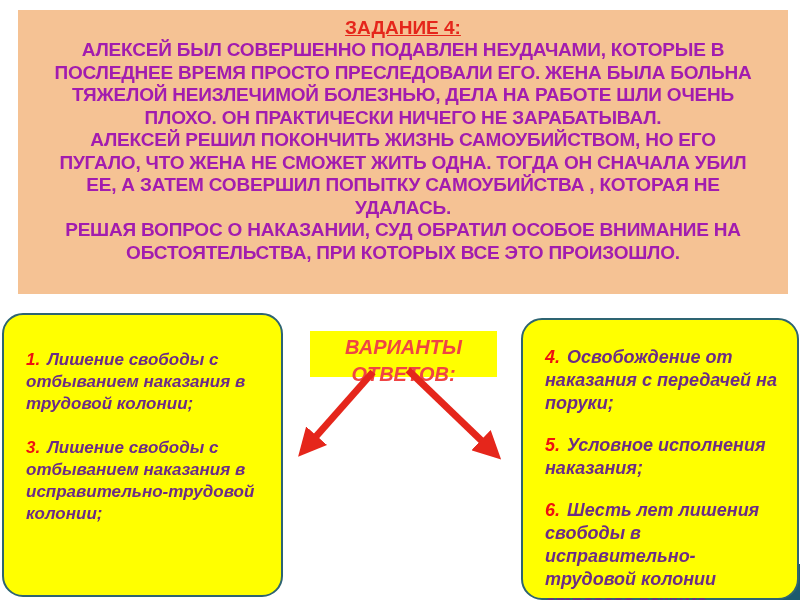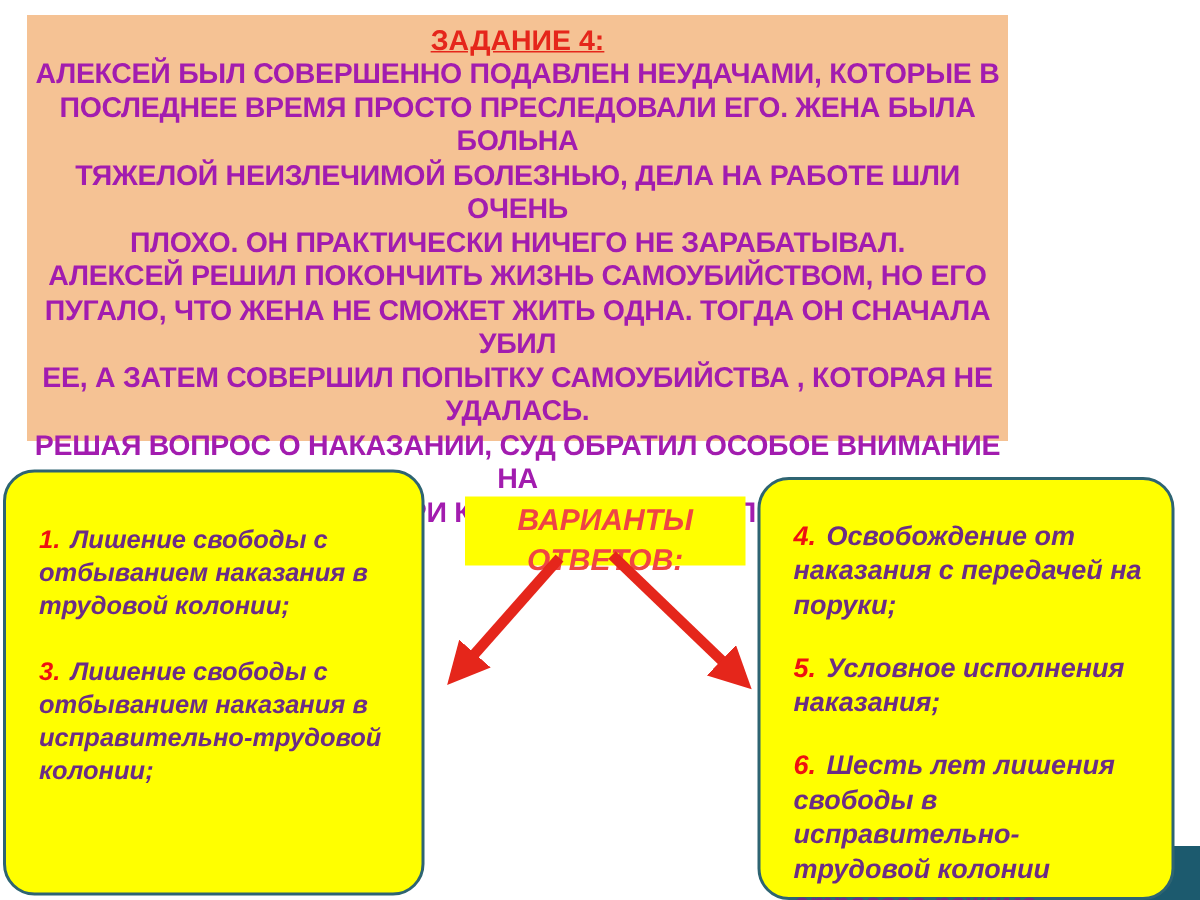--- a/index.html
+++ b/index.html
@@ -2,21 +2,21 @@
 <html><head>
 <meta charset="utf-8">
 <style>
   html,body { margin:0; padding:0; background:#ffffff; }
   .slide {
     position:relative; width:800px; height:600px; overflow:hidden;
     background:#ffffff; font-family:"Liberation Sans", sans-serif;
   }
   
   .banner {
-    position:absolute; left:18px; top:10px; width:654px; height:284px;
+    position:absolute; left:18px; top:10px; width:770px; height:284px;
     background:#F5C294; text-align:center; box-sizing:border-box; padding:6px 4px 0 4px;
   }
   .banner-title {
     font-size:19px; font-weight:bold; color:#E5261B;
     text-decoration:underline; line-height:23px;
   }
   .banner-body {
     font-size:19px; font-weight:bold; color:#a21caf;
     line-height:22.5px; white-space:pre-line; letter-spacing:-0.2px;
   }
@@ -27,21 +27,21 @@
     font-size:20px; line-height:27px; text-align:center; white-space:pre-line;
     box-sizing:border-box; padding-top:3px; z-index:2;margin-top:24px;
   }
   
   .box {
     position:absolute; background:#FFFF00; border:2px solid #2E6472;
     border-radius:21px; box-sizing:border-box; z-index:1;
     font-weight:bold; font-style:italic;
   }
   .box.left  { left:2px;   top:313px; width:281px; height:284px; padding:34px 12px 6px 22px; font-size:17px; line-height:22px; }
-  .box.right { left:505px; top:318px; width:278px; height:282px; padding:26px 10px 8px 22px; font-size:18px; line-height:23px; }
+  .box.right { left:521px; top:318px; width:278px; height:282px; padding:26px 10px 8px 22px; font-size:18px; line-height:23px; }
   .box.left  .item { margin-bottom:22px; }
   .box.right .item { margin-bottom:19px; }
   .item .num { color:#EE1111; margin-right:7px; }
   .item .txt { color:#6B2C86; }
   
   .arrows { position:absolute; left:290px; top:363px; z-index:2; }
   
   .corner {
     position:absolute; right:0; bottom:0; width:55px; height:36px;
     background:#1C5A6E; z-index:0;

